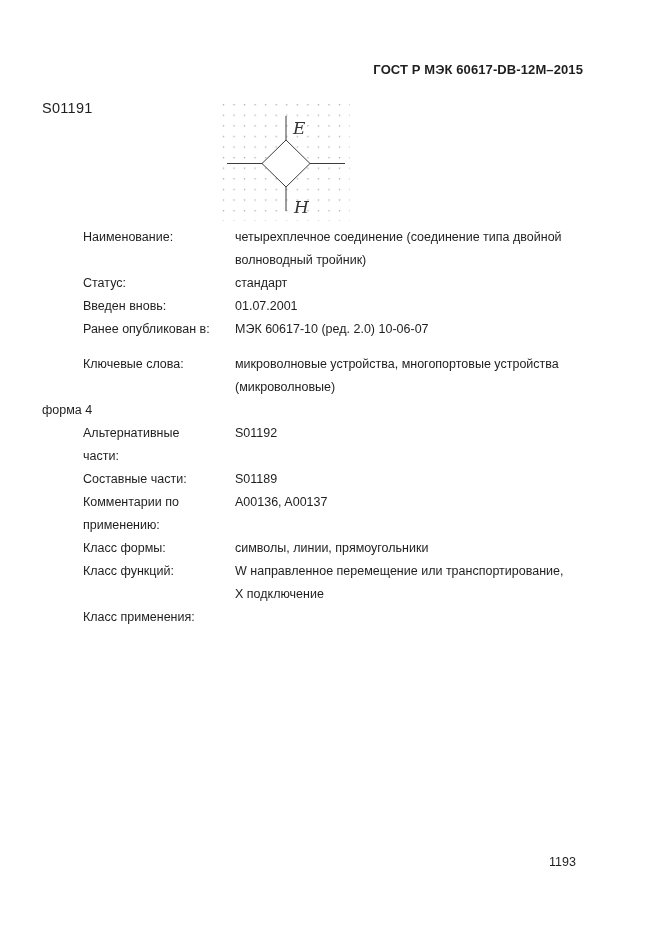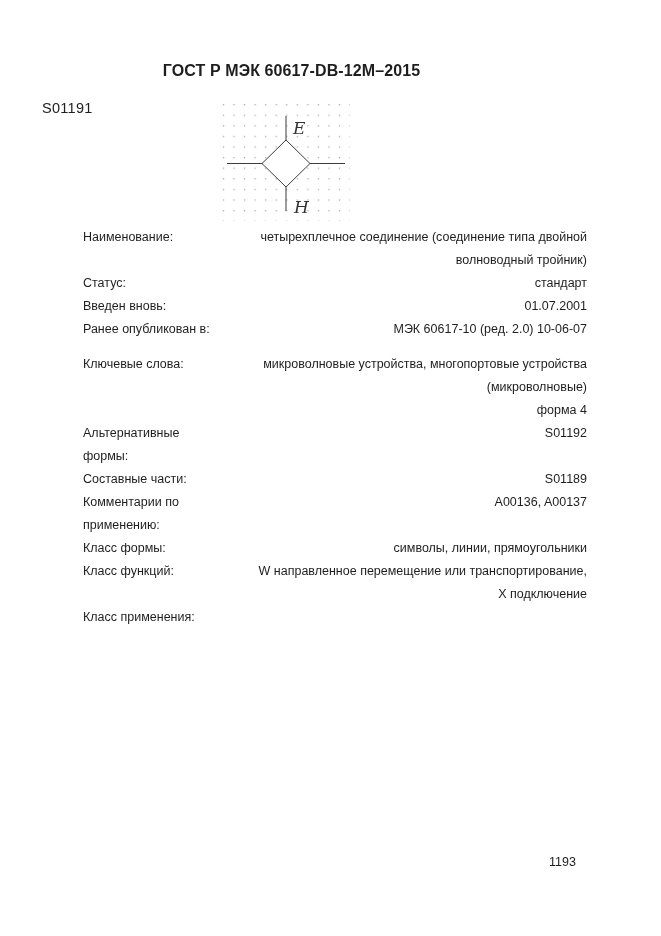--- a/index.html
+++ b/index.html
@@ -6,22 +6,22 @@
   body {
     width: 661px; height: 936px;
     background: #ffffff;
     font-family: "Liberation Sans", sans-serif;
     color: #1e1e1e;
     position: relative;
     overflow: hidden;
   }
   .doc-header {
     position: absolute; top: 62px; left: 0; right: 78px;
-    text-align: center;
-    font-weight: bold; font-size: 16px;
+    text-align: right;
+    font-weight: bold; font-size: 13px;
     letter-spacing: 0.1px;
   }
   .symbol-id {
     position: absolute; top: 100px; left: 42px;
     font-weight: normal; font-size: 14.5px;
     letter-spacing: 0.3px;
   }
   .diagram {
     position: absolute; left: 222px; top: 103px;
     width: 128px; height: 118px;
@@ -32,21 +32,21 @@
     font-size: 17px;
     fill: #333333;
   }
   .fields {
     position: absolute; left: 42px; top: 226px; width: 545px;
     font-size: 12.5px; line-height: 23px;
   }
   .field-row { display: flex; }
   .field-row.gap { margin-top: 12px; }
   .field-label { flex: none; width: 152px; white-space: pre-line; margin-left: 41px; }
-  .field-value { flex: 1; white-space: pre-line; text-align: right; }
+  .field-value { flex: 1; white-space: pre-line; }
   .page-number {
     position: absolute; left: 549px; top: 855px;
     font-size: 12.5px;
   }
 </style>
 </head>
 <body>
 
 <div class="doc-header">ГОСТ Р МЭК 60617-DB-12M–2015</div>
 
@@ -89,21 +89,21 @@
   <div class="field-row gap">
     <div class="field-label">Ключевые слова:</div>
     <div class="field-value">микроволновые устройства, многопортовые устройства
 (микроволновые)</div>
   </div>
   <div class="field-row">
     <div class="field-value">форма 4</div>
   </div>
   <div class="field-row">
     <div class="field-label">Альтернативные
-формы:</div>
+части:</div>
     <div class="field-value">S01192</div>
   </div>
   <div class="field-row">
     <div class="field-label">Составные части:</div>
     <div class="field-value">S01189</div>
   </div>
   <div class="field-row">
     <div class="field-label">Комментарии по
 применению:</div>
     <div class="field-value">A00136, A00137</div>

